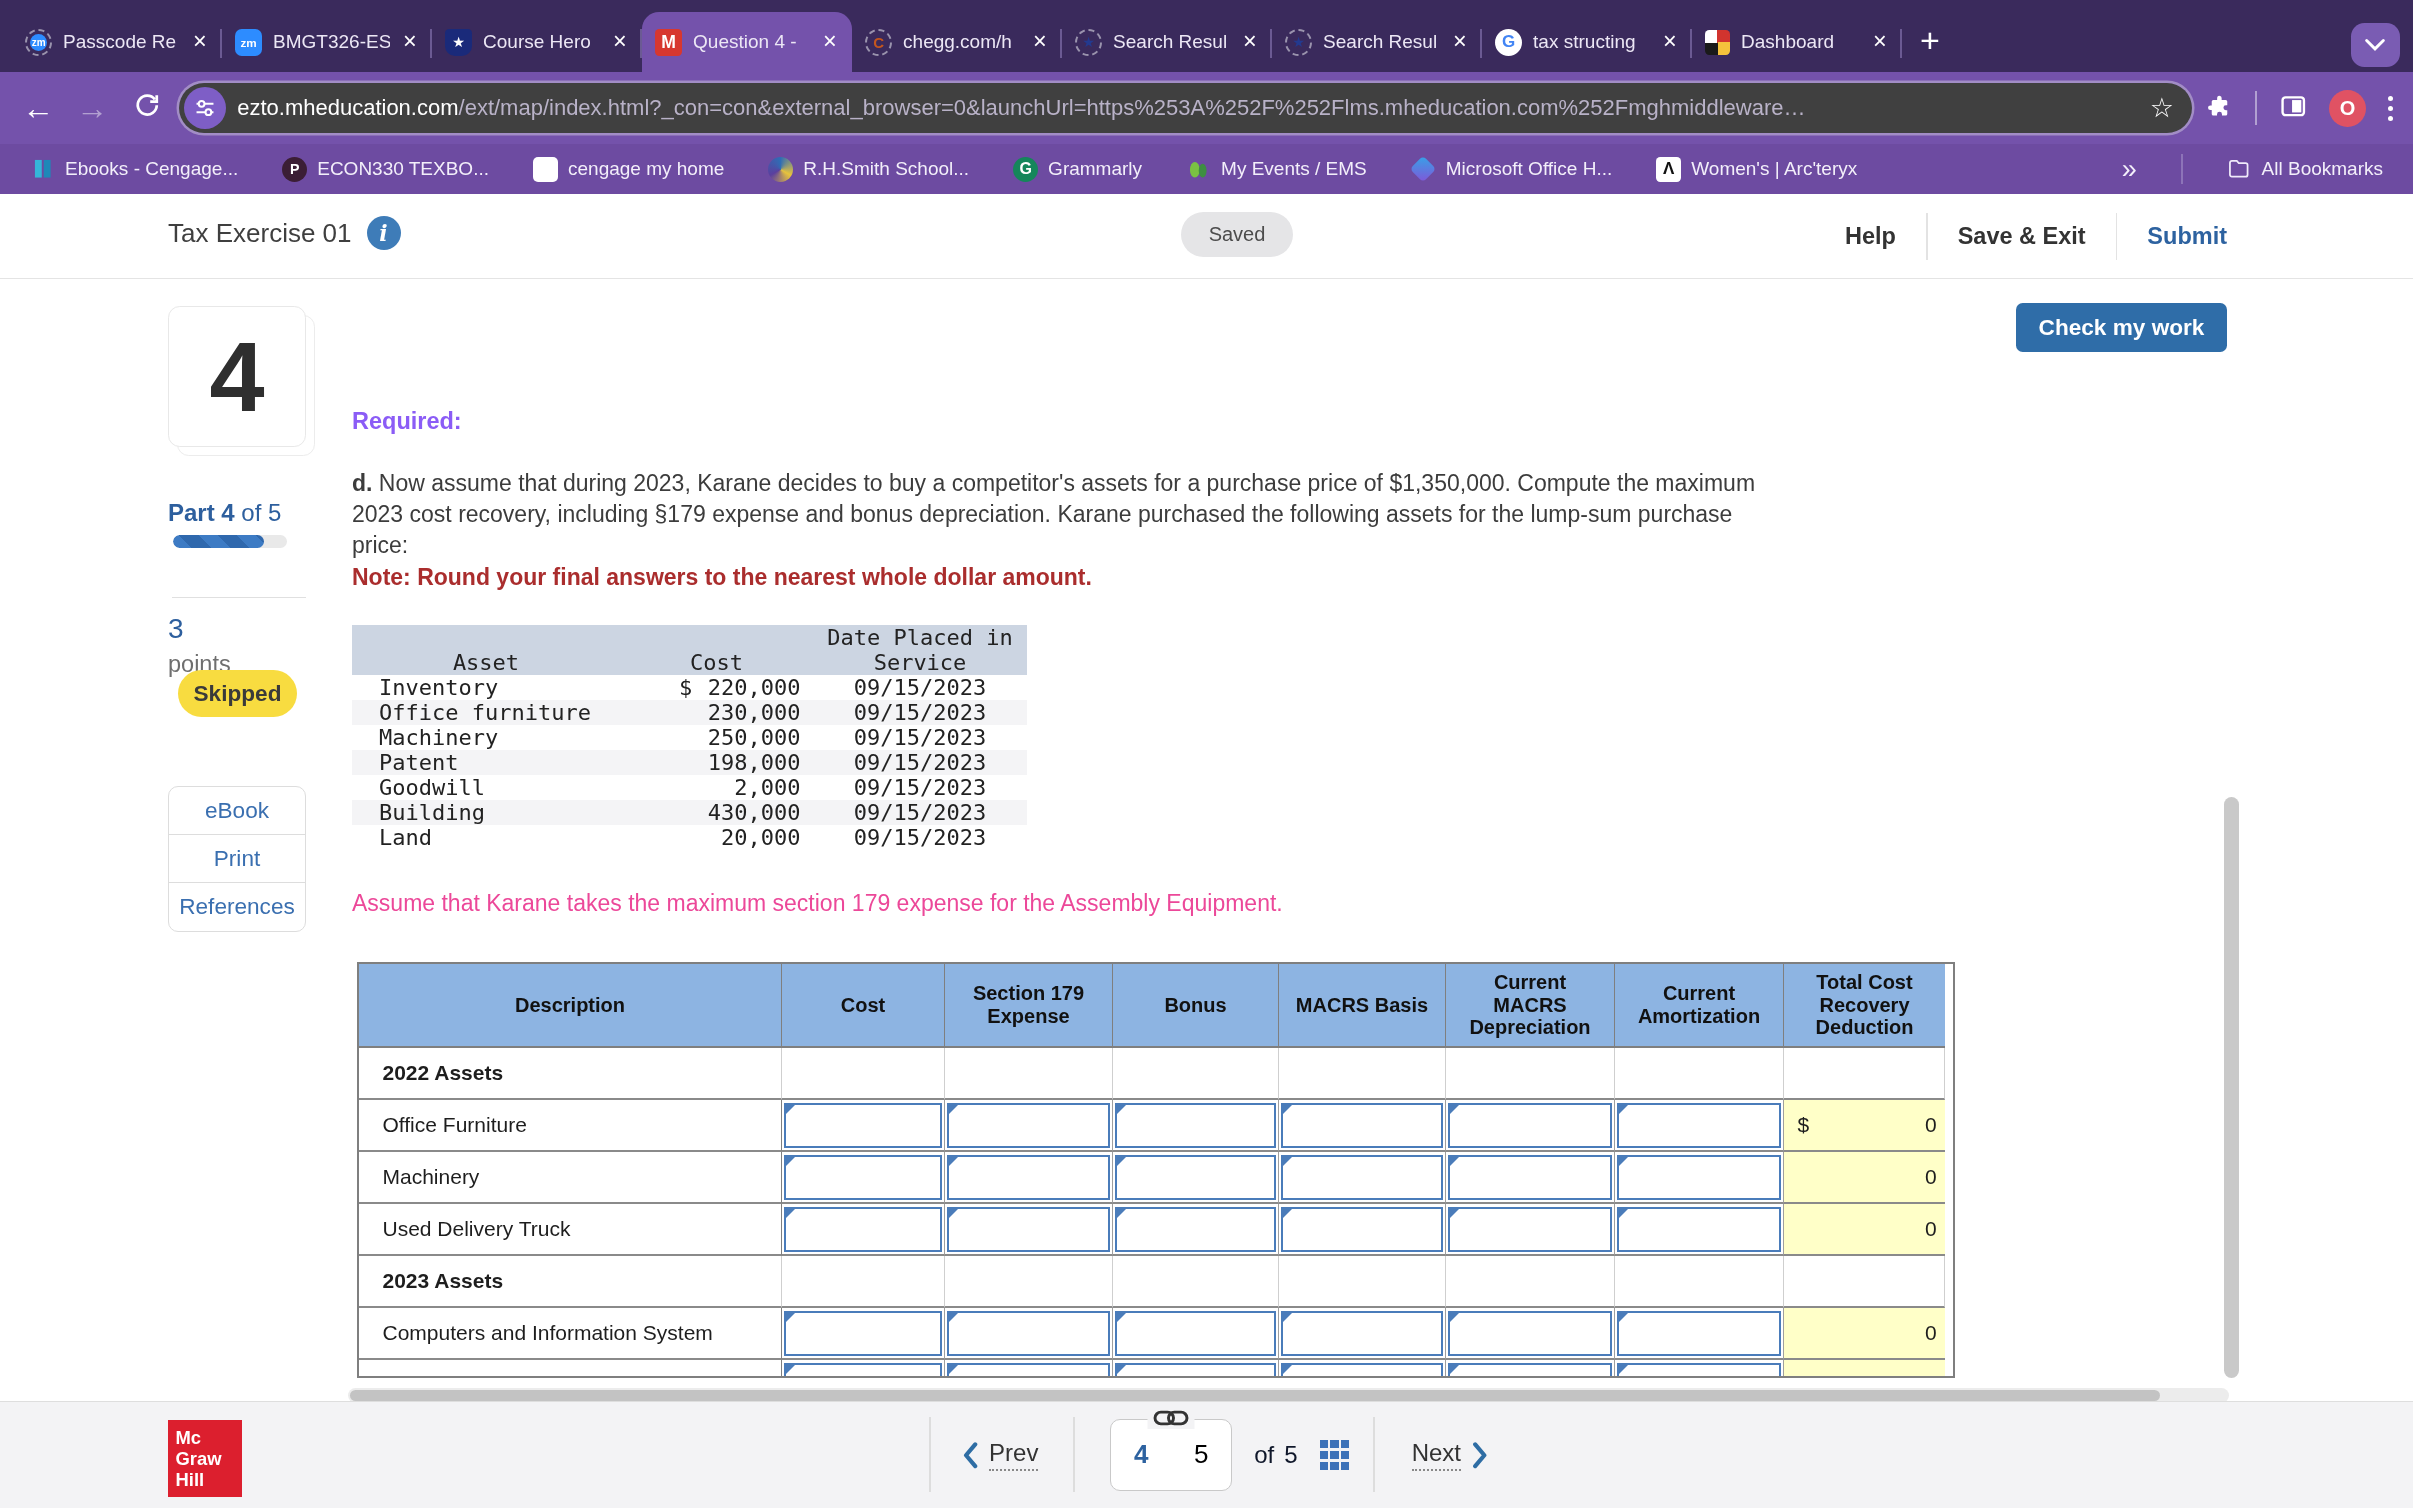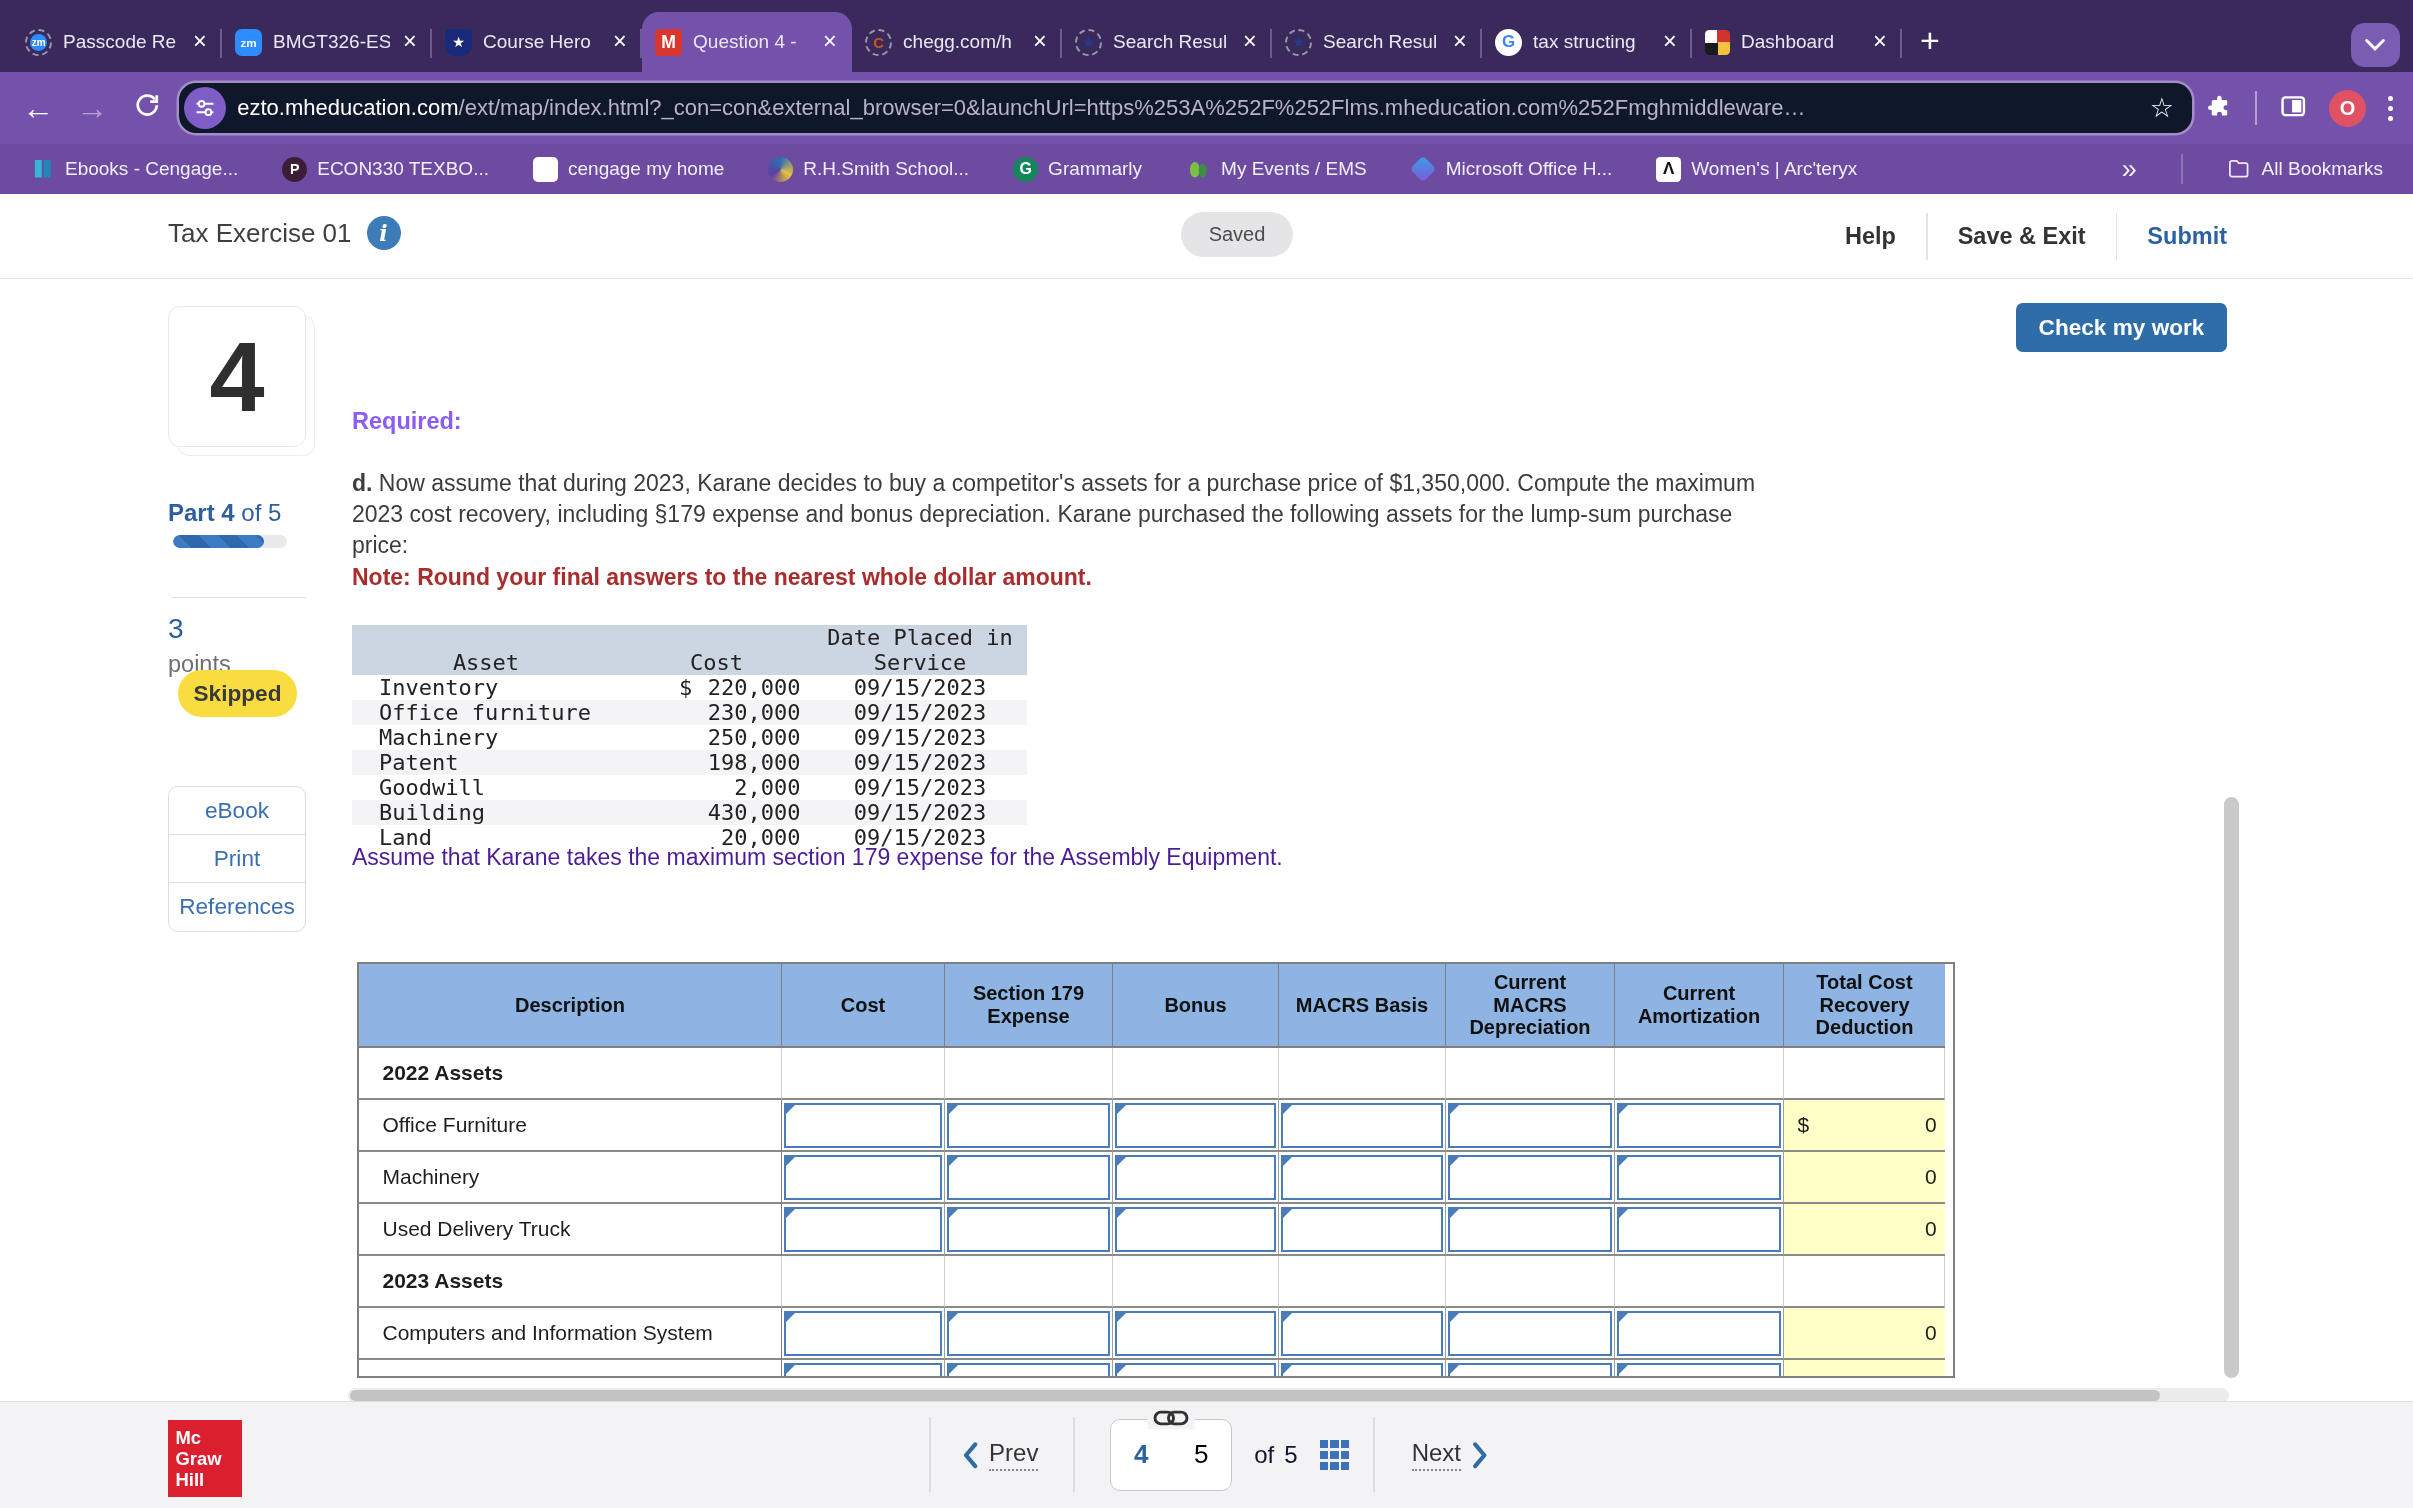--- a/index.html
+++ b/index.html
@@ -26,21 +26,21 @@
   .chshield{background:#1a2a7a;border-radius:4.2px 4.2px 10px 10px;color:#fff;font-size:14.2px;}
   .mhm{background:#d7372f;border-radius:4.2px;color:#fff;font-weight:700;font-size:17.6px;}
   .chegg-c{color:#c4561e;font-weight:700;font-size:15px;}
   .star-navy{color:#233a8f;font-size:14.2px;}
   .gcirc{background:#fff;border-radius:50%;color:#4285F4;font-weight:700;font-size:17px;}
   .mdflag{width:25px;height:25px;border-radius:4.2px;background:conic-gradient(#d1342e 0 25%, #f5c23c 0 50%, #1a1a1a 0 75%, #fff 0);}
 
   .toolbar{position:absolute;top:72px;left:0;right:0;height:72px;background:#7452ab;display:flex;align-items:center;}
   .navbtn{color:#fff;font-size:32px;margin-left:22px;line-height:1;}
   .navbtn.dim{color:rgba(255,255,255,.45);}
-  .omnibox{flex:1;height:50px;margin:0 13.4px 0 17px;background:#0f172a;border-radius:17px;display:flex;align-items:center;box-shadow:0 0 0 2.5px rgba(200,190,220,.55);overflow:hidden;}
+  .omnibox{flex:1;height:50px;margin:0 13.4px 0 17px;background:#404040;border-radius:25px;display:flex;align-items:center;box-shadow:0 0 0 2.5px rgba(200,190,220,.55);overflow:hidden;}
   .tune{width:42px;height:42px;border-radius:50%;background:#7e5ec6;margin:0 11.7px 0 5px;flex:0 0 auto;display:flex;align-items:center;justify-content:center;}
   .url{flex:1;font-size:22px;color:#b9b2c8;white-space:nowrap;overflow:hidden;}
   .url .host{color:#fff;}
   .omni-star{color:#fff;font-size:27px;margin:0 18.4px 0 11.7px;}
   .tb-icons{display:flex;align-items:center;gap:22px;margin-right:20px;}
   .tb-sep{width:1.7px;height:34px;background:rgba(255,255,255,.45);}
   .avatar{width:37px;height:37px;border-radius:50%;background:#e05263;color:#fff;font-size:20px;font-weight:700;display:flex;align-items:center;justify-content:center;}
   .kebab{display:flex;flex-direction:column;gap:5px;}
   .kebab i{width:5px;height:5px;border-radius:50%;background:#fff;}
 
@@ -98,21 +98,21 @@
   .arow{display:flex;height:25px;}
   .arow.hd{background:#ccd5e2;}
   .arow.stripe{background:#f4f4f6;}
   .ac1{width:268px;padding-left:27px;}
   .ac1.hdr{text-align:center;padding-left:0;}
   .ac2{width:193px;text-align:right;padding-right:12.6px;position:relative;}
   .ac2 .adollar{position:absolute;left:59px;}
   .ac2.hdr{text-align:center;padding-right:0;}
   .ac3{width:214px;text-align:center;}
 
-  .assume{position:absolute;left:352px;top:844px;font-size:23px;color:#4c1d95;}
+  .assume{position:absolute;left:352px;top:890px;font-size:23px;color:#ec4899;}
 
   .answerwrap{position:absolute;left:357px;top:962px;width:1598px;height:416px;overflow:hidden;border:2.5px solid #7f7f7f;background:#fff;}
   .trow{display:grid;grid-template-columns:423px 163px 168px 166px 167px 169px 169px 161px;}
   .trow.thead{height:84px;}
   .trow.tbody{height:52px;}
   .th{background:#8db4e2;border-right:1.7px solid #7f7f7f;border-bottom:2.5px solid #7f7f7f;display:flex;align-items:center;justify-content:center;
       text-align:center;font-weight:700;font-size:20px;line-height:22.6px;color:#111;white-space:pre-line;}
   .th:last-child{border-right:none;}
   .tcell{position:relative;border-right:0.8px solid #9f9f9f;border-bottom:2.5px solid #8a8a8a;}
   .tcell:last-child{border-right:none;}

